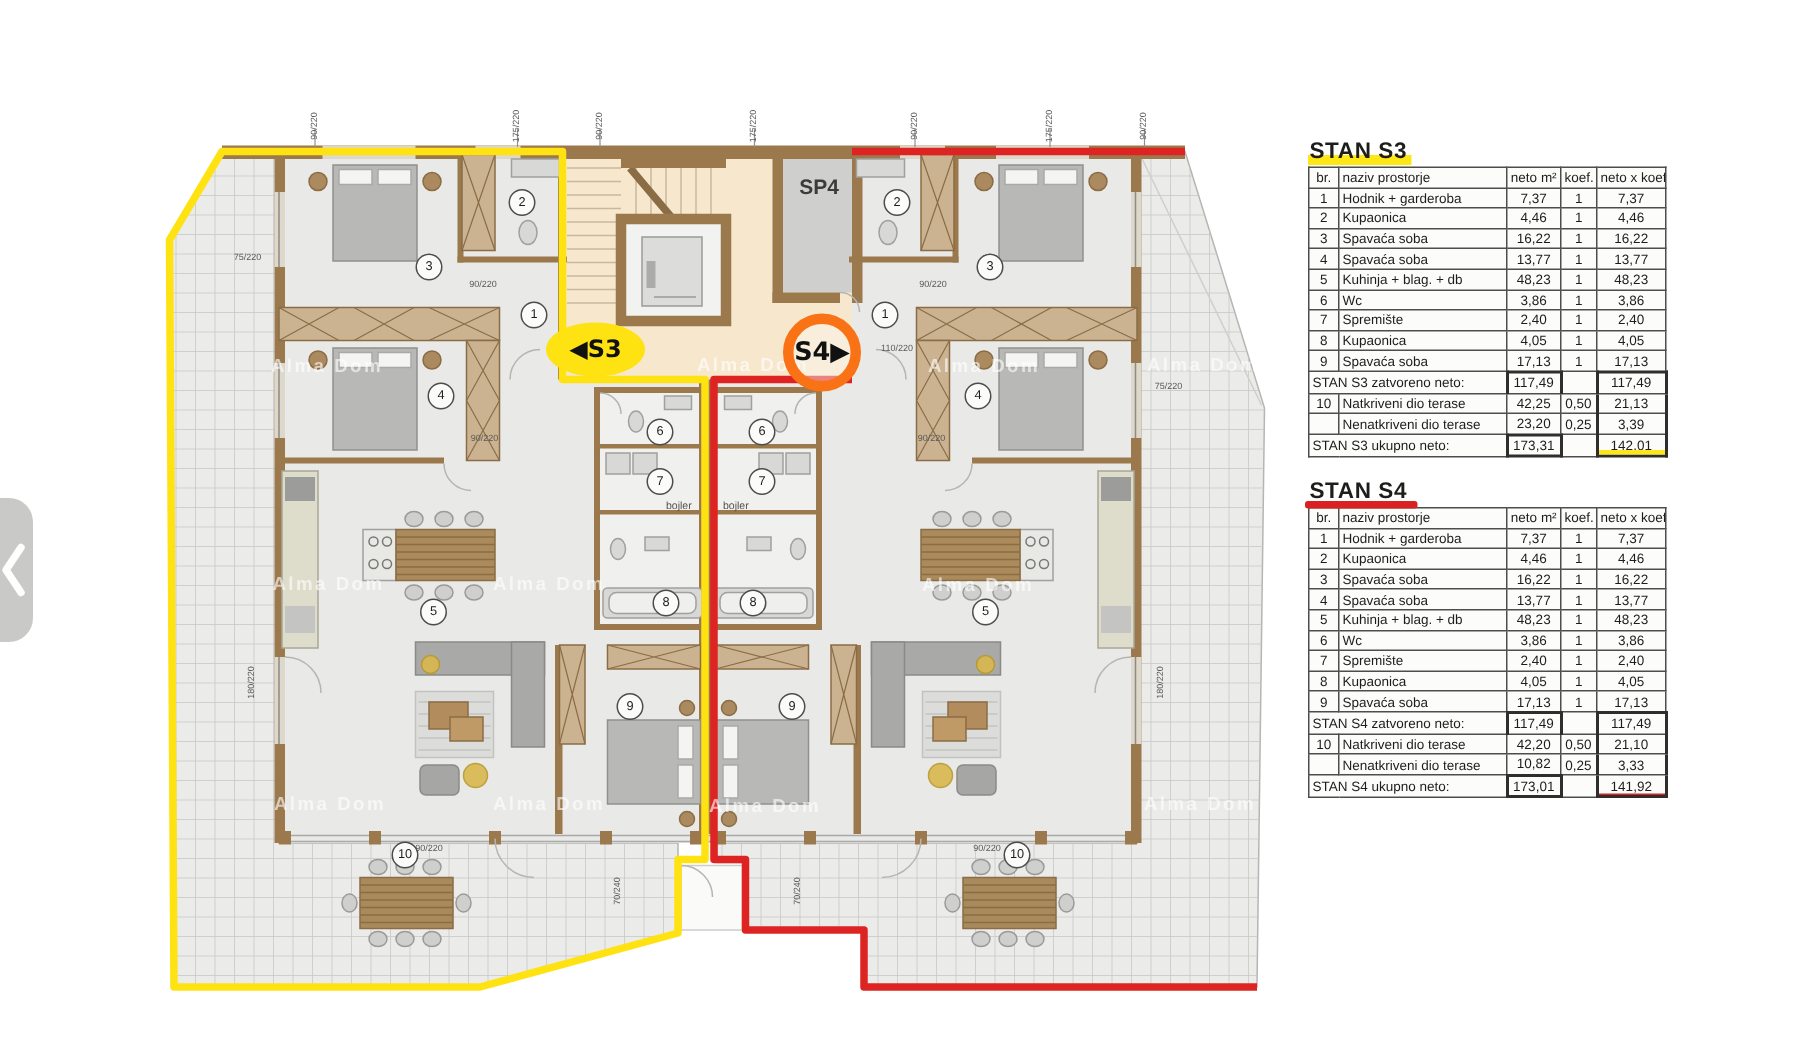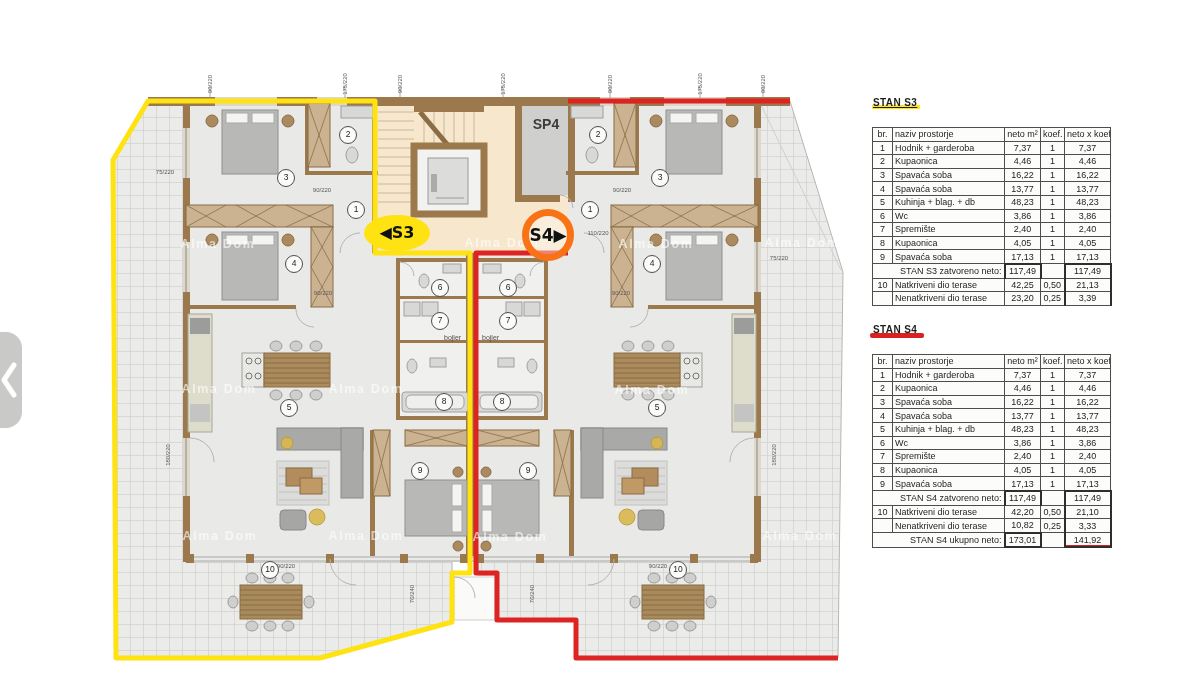--- a/index.html
+++ b/index.html
@@ -19,32 +19,32 @@
     font-family:"DejaVu Sans",sans-serif;text-align:center;}
   #badge-s3{left:364px;top:215px;width:66px;height:36px;line-height:36px;font-size:16px;
     background:#ffe211;border-radius:50%;}
   #badge-s4{left:522px;top:209px;width:38px;height:38px;line-height:38px;font-size:17px;
     border:7px solid #f97316;border-radius:50%;background:rgba(250,246,238,.45);}
   
   #gallery-prev{position:absolute;left:-18px;top:332px;width:40px;height:96px;background:#c9c9c7;
     border-radius:16px;z-index:9;display:flex;align-items:center;justify-content:flex-end;padding-right:4px;box-sizing:border-box;}
   
   .stan{position:absolute;width:238px;color:#1d1d1b;z-index:10;}
-  .stan .title{display:inline-block;font-weight:bold;font-size:10px;letter-spacing:.4px;
-    padding:0 3px 1px 1px;position:relative;margin-bottom:18px;text-decoration:underline;}
+  .stan .title{display:inline-block;font-weight:bold;font-size:15px;letter-spacing:.4px;
+    padding:0 3px 1px 1px;position:relative;margin-bottom:1px;}
   .t-yellow{background:linear-gradient(0deg,#ffe617 0 36%,transparent 36%);}
   .t-red::after{content:"";position:absolute;left:-2px;right:-4px;bottom:-2px;height:5px;
     background:#d92121;border-radius:2px;}
   .stan table{border-collapse:collapse;width:238px;background:rgba(252,252,250,.92);
     border:1.5px solid #2e2e2c;table-layout:fixed;}
   .stan th{font-weight:normal;font-size:8px;}
   .stan td,.stan th{border:1px solid #4d4d4b;height:12.6px;padding:0 2px;font-size:9px;
     text-align:center;white-space:nowrap;overflow:hidden;}
   .stan .name{text-align:left;}
-  .stan .sum{text-align:right;}
+  .stan .sum{text-align:left;}
   .bL{border-left:2px solid #2e2e2c !important;}
   .bR{border-right:2px solid #2e2e2c !important;}
   .bT{border-top:2px solid #2e2e2c !important;}
   .bB{border-bottom:2px solid #2e2e2c !important;}
   .barcell{position:relative;}
   .bar-yellow::after{content:"";position:absolute;left:-2px;right:-6px;bottom:-3px;height:6px;
     background:#ffe617;border-radius:3px;}
   .bar-red::after{content:"";position:absolute;left:-2px;right:-8px;bottom:-4px;height:5px;
     background:#d92121;border-radius:2px;}
 </style>
@@ -494,20 +494,26 @@
             <td>42,25</td>
             <td>0,50</td>
             <td class="bL bR">21,13</td>
           </tr>
           <tr>
             <td></td>
             <td class="name">Nenatkriveni dio terase</td>
             <td>23,20</td>
             <td>0,25</td>
             <td class="bL bR">3,39</td>
+          </tr>
+          <tr>
+            <td class="sum" colspan="2">STAN S3 ukupno neto:</td>
+            <td class="thick bT bB bL bR">173,31</td>
+            <td></td>
+            <td class="bL bR bB barcell bar-yellow">142,01</td>
           </tr>
         </tbody>
       </table></div>
   <div class="stan" style="left:872px;top:319px;" id="table-s4"><div class="title t-red">STAN S4</div><table>
         <colgroup>
           <col style="width: 20px;">
           <col style="width: 112px;">
           <col style="width: 36px;">
           <col style="width: 24px;">
           <col style="width: 46px;">

